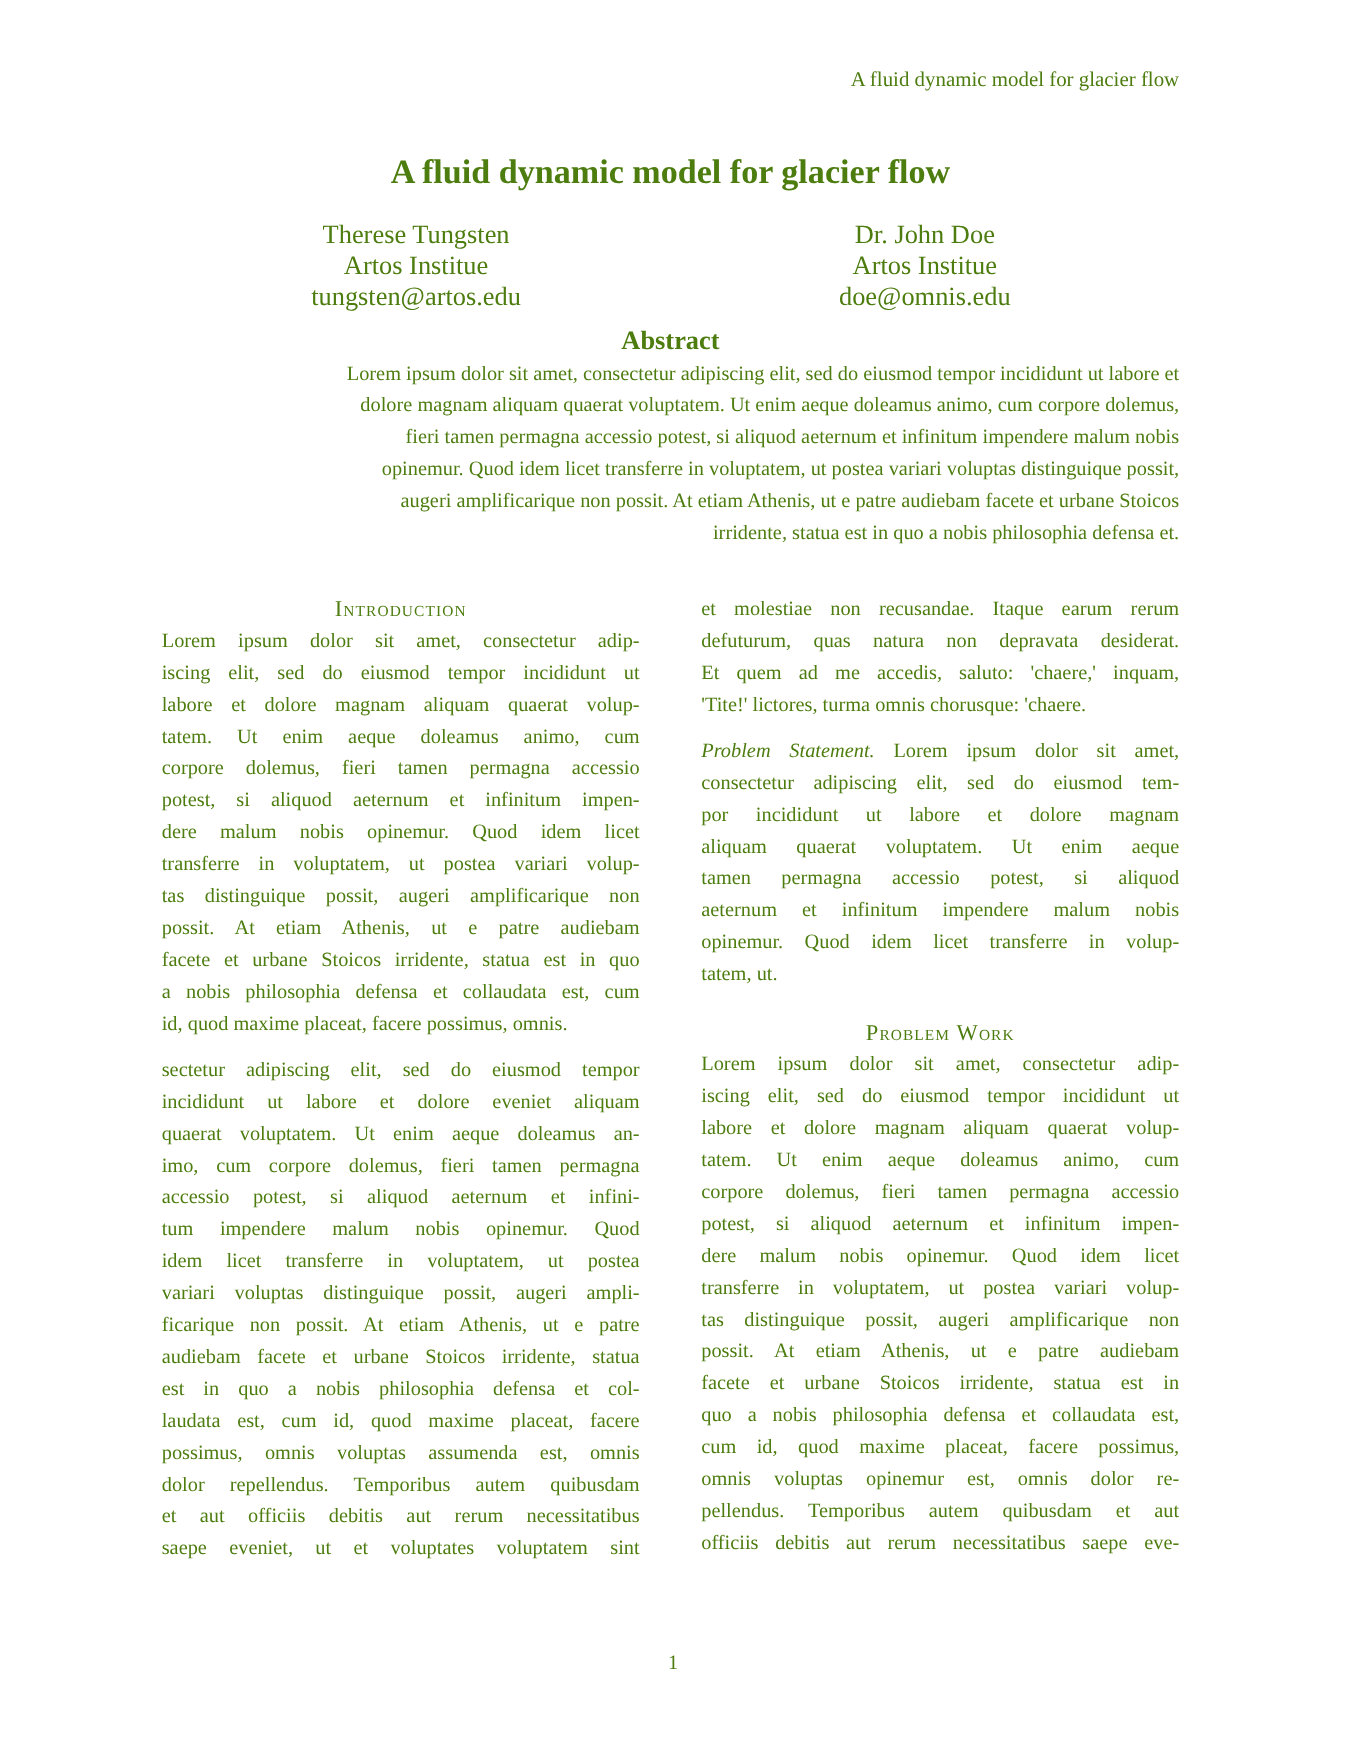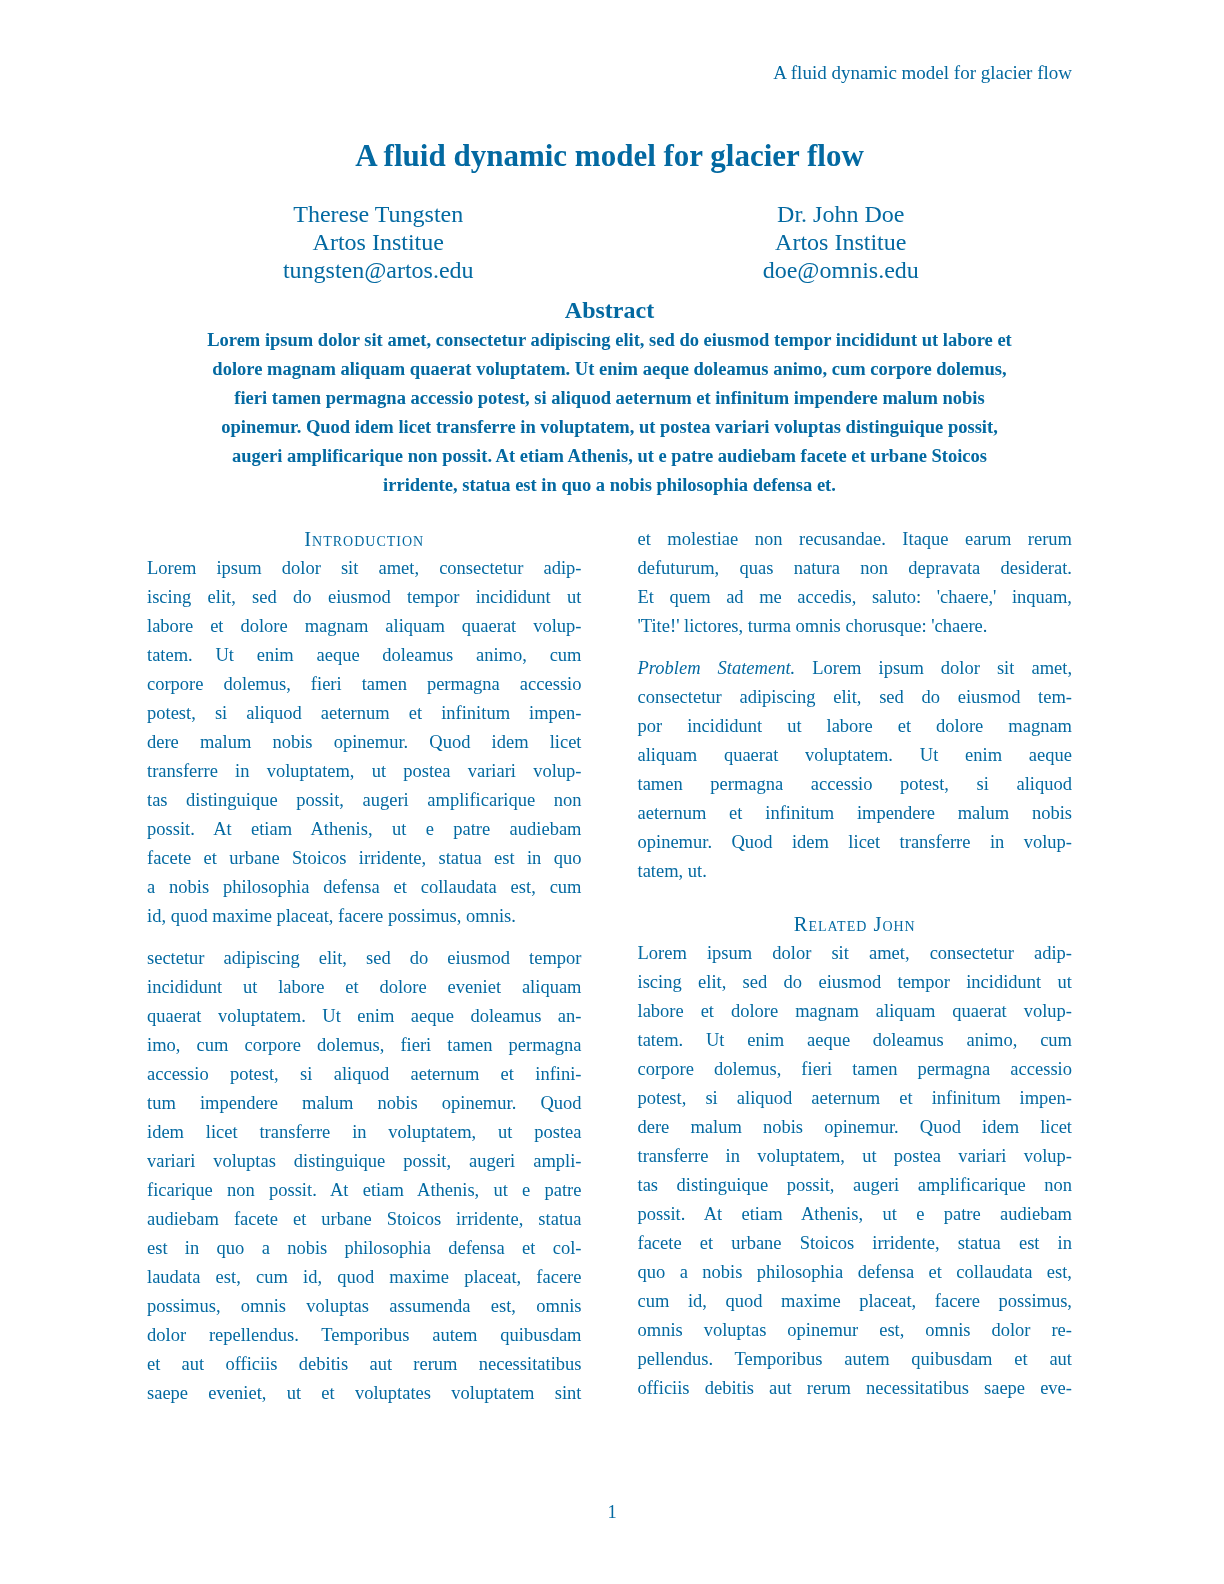--- a/index.html
+++ b/index.html
@@ -2,21 +2,21 @@
 <html><head>
 <meta charset="utf-8">
 <style>
   html, body { margin: 0; padding: 0; background: #ffffff; }
   .page {
     position: relative;
     width: 1224px;
     height: 1584px;
     background: #ffffff;
     overflow: hidden;
-    color: #0369a1;
+    color: #4d7c0f;
     font-family: "Liberation Serif", "DejaVu Serif", serif;
   }
   .content {
     position: absolute;
     left: 147px;
     top: 0;
     width: 925px;
   }
   .running-header {
     margin-top: 60px;
@@ -46,23 +46,23 @@
     text-align: center;
     font-weight: bold;
     font-size: 24px;
     line-height: 26px;
   }
   .abstract-body {
     margin-top: 3px;
     font-size: 18.5px;
     line-height: 29px;
   }
-  .abstract-line { text-align: center; font-weight: bold; }
+  .abstract-line { text-align: right; }
   .columns {
-    margin-top: 25px;
+    margin-top: 40px;
     display: flex;
     gap: 56px;
     font-size: 18.5px;
     line-height: 29px;
   }
   .col { width: 443px; }
   .section-heading {
     margin-top: 24px;
     font-variant: small-caps;
     font-size: 20.5px;
@@ -169,21 +169,21 @@
           <div class="para">
             <div class="pline"><span class="run-in">Problem Statement.</span> Lorem ipsum dolor sit amet,</div>
             <div class="pline">consectetur adipiscing elit, sed do eiusmod tem-</div>
             <div class="pline">por incididunt ut labore et dolore magnam</div>
             <div class="pline">aliquam quaerat voluptatem. Ut enim aeque</div>
             <div class="pline">tamen permagna accessio potest, si aliquod</div>
             <div class="pline">aeternum et infinitum impendere malum nobis</div>
             <div class="pline">opinemur. Quod idem licet transferre in volup-</div>
             <div class="pline plast">tatem, ut.</div>
           </div>
-          <div class="section-heading">Related John</div>
+          <div class="section-heading">Problem Work</div>
           <div class="para">
             <div class="pline">Lorem ipsum dolor sit amet, consectetur adip-</div>
             <div class="pline">iscing elit, sed do eiusmod tempor incididunt ut</div>
             <div class="pline">labore et dolore magnam aliquam quaerat volup-</div>
             <div class="pline">tatem. Ut enim aeque doleamus animo, cum</div>
             <div class="pline">corpore dolemus, fieri tamen permagna accessio</div>
             <div class="pline">potest, si aliquod aeternum et infinitum impen-</div>
             <div class="pline">dere malum nobis opinemur. Quod idem licet</div>
             <div class="pline">transferre in voluptatem, ut postea variari volup-</div>
             <div class="pline">tas distinguique possit, augeri amplificarique non</div>

